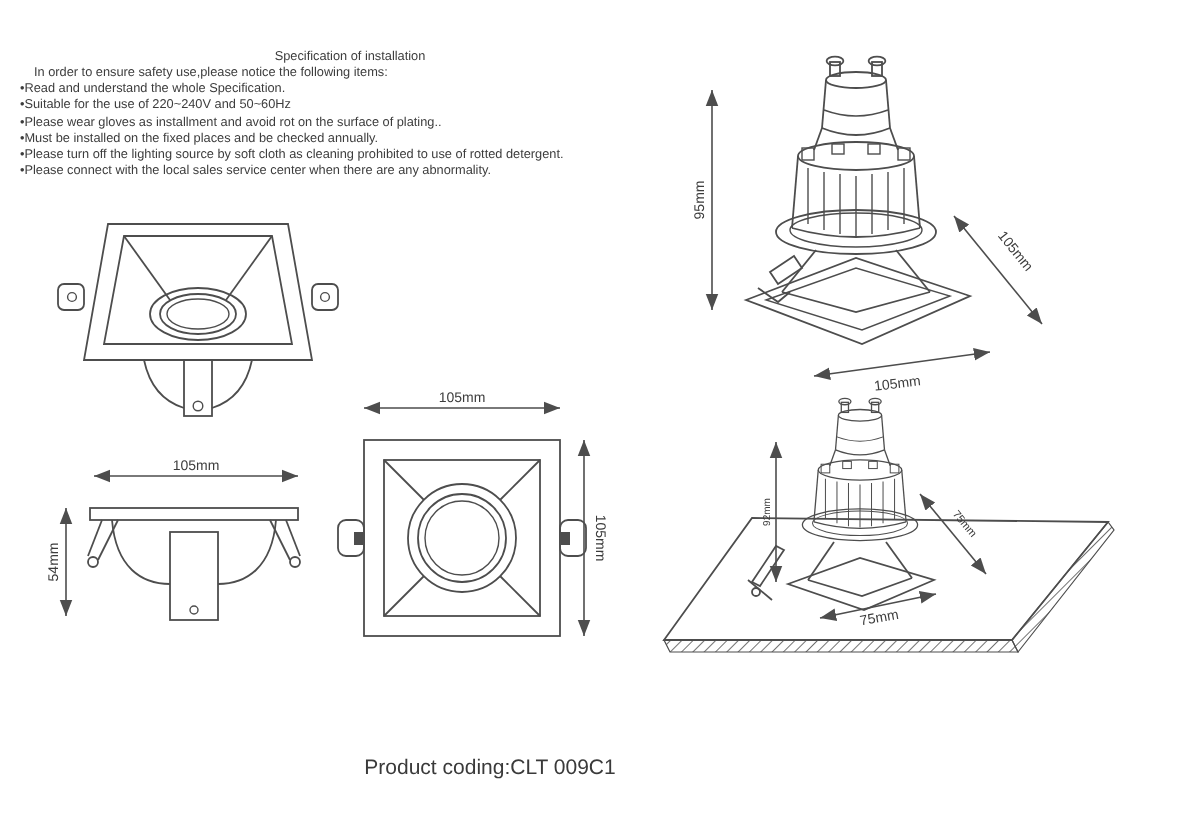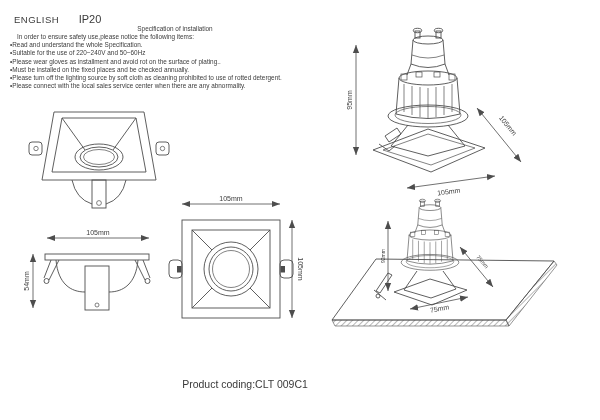--- a/index.html
+++ b/index.html
@@ -22,24 +22,20 @@
   .dtxt{font-family:"Liberation Sans",sans-serif;font-size:7px;fill:#3c3c3c;}
   .dtxt-s{font-family:"Liberation Sans",sans-serif;font-size:5px;fill:#3c3c3c;}
   .fillgray{fill:#4d4d4d;stroke:none;}
   .white{fill:#ffffff;}
 </style>
 </head>
 <body>
 
 <div class="page">
 
-  <div class="header">
-    <span class="lang">ENGLISH</span>
-    <span class="ip">IP20</span>
-  </div>
 
   <div class="spec">
     <div class="spec-title">Specification of installation</div>
     <div class="spec-intro">In order to ensure safety use,please notice the following items:</div>
     <div>•Read and understand the whole Specification.</div>
     <div>•Suitable for the use of 220~240V and 50~60Hz</div>
     <div>•Please wear gloves as installment and avoid rot on the surface of plating..</div>
     <div>•Must be installed on the fixed places and be checked annually.</div>
     <div>•Please turn off the lighting source by soft cloth as cleaning prohibited to use of rotted detergent.</div>
     <div>•Please connect with the local sales service center when there are any abnormality.</div>

